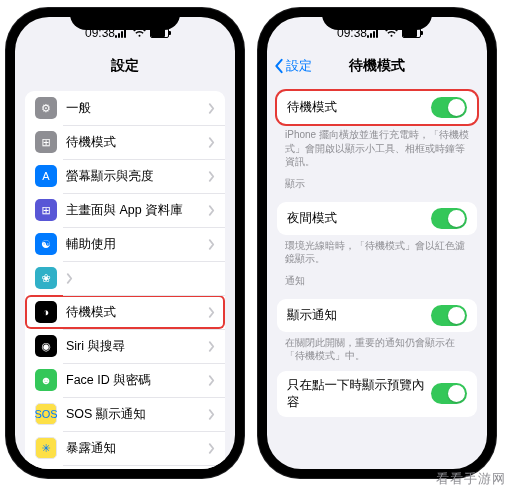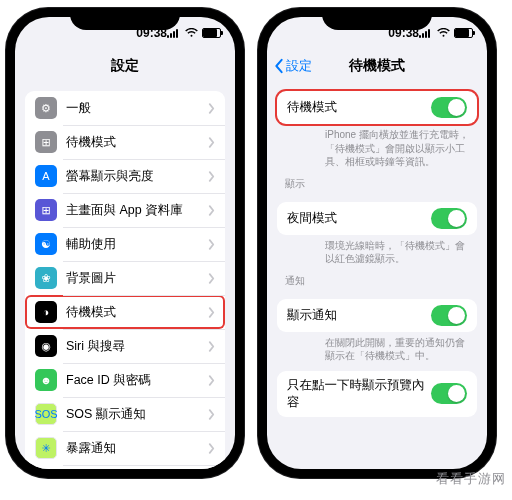--- a/index.html
+++ b/index.html
@@ -4,21 +4,21 @@
 <style>
   * { margin:0; padding:0; box-sizing:border-box; -webkit-font-smoothing:antialiased; }
   body { font-family:-apple-system,"PingFang TC","Helvetica Neue",Arial,sans-serif; background:#fff; width:512px; height:500px; position:relative; }
   .stage { display:flex; gap:14px; padding:8px 6px; }
   .watermark { position:absolute; right:6px; bottom:12px; font-size:13px; color:#8e8e93; letter-spacing:1px; }
   
   .phone { width:238px; height:470px; background:#000; border-radius:42px; padding:9px; position:relative; box-shadow:0 0 0 1px #1c1c1e; }
   .screen { width:100%; height:100%; background:#f2f2f7; border-radius:34px; overflow:hidden; position:relative; display:flex; flex-direction:column; }
   .notch { position:absolute; top:0; left:50%; transform:translateX(-50%); width:110px; height:22px; background:#000; border-radius:0 0 16px 16px; z-index:10; }
   
-  .statusbar { height:32px; display:flex; align-items:center; justify-content:flex-end; padding:0 14px 0 18px; font-size:12px; font-weight:700; color:#000; }
+  .statusbar { height:32px; display:flex; align-items:center; justify-content:center; padding:0 14px 0 18px; font-size:12px; font-weight:400; color:#000; }
   .status-icons { display:flex; align-items:center; gap:4px; }
   .sig { width:14px; height:10px; position:relative; }
   .sig span { position:absolute; bottom:0; width:2px; background:#000; border-radius:1px; }
   .sig span:nth-child(1){height:3px;left:0}
   .sig span:nth-child(2){height:5px;left:3px}
   .sig span:nth-child(3){height:7px;left:6px}
   .sig span:nth-child(4){height:9px;left:9px}
   .wifi-ico { width:13px; height:10px; }
   .batt { width:19px; height:10px; border:1px solid #000; border-radius:2px; position:relative; }
   .batt:after{content:'';position:absolute;right:-3px;top:2px;width:2px;height:4px;background:#000;border-radius:0 1px 1px 0}
@@ -40,24 +40,24 @@
   .chev { width:7px; height:11px; }
   .chev path{stroke:#c7c7cc;stroke-width:2;fill:none;stroke-linecap:round;stroke-linejoin:round}
   
   .toggle { width:36px; height:21px; border-radius:11px; background:#e5e5ea; position:relative; transition:.2s; }
   .toggle.on{background:#34c759}
   .toggle i{position:absolute;top:2px;width:17px;height:17px;background:#fff;border-radius:50%;box-shadow:0 1px 2px rgba(0,0,0,.2)}
   .toggle.on i{right:2px}
   .toggle:not(.on) i{left:2px}
   
   .section-label { font-size:10px; color:#8e8e93; padding:8px 18px 3px; }
-  .section-footer { font-size:10px; color:#8e8e93; padding:4px 18px 0; line-height:1.35;margin-left:40px; }
+  .section-footer { font-size:10px; color:#8e8e93; padding:4px 18px 0; line-height:1.35; }
   
   .ic-gray{background:#8e8e93}.ic-blue{background:#007aff}.ic-green{background:#34c759}
-  .ic-purple{background:#5856d6}.ic-teal{background:#30b0c7}.ic-black{background:#000}.ic-white{background:#bef264;border:1px solid #e5e5ea;color:#007aff}
+  .ic-purple{background:#5856d6}.ic-teal{background:#30b0c7}.ic-black{background:#000}.ic-white{background:#fde047;border:1px solid #e5e5ea;color:#007aff}
   .single-highlight{box-shadow:inset 0 0 0 2px #e53935;border-radius:6px}
 </style>
 </head>
 <body>
 
 <div class="stage">
 
   <div class="phone">
     <div class="notch"></div>
     <div class="screen">
@@ -113,21 +113,20 @@
             </div>
             <div class="row">
               <div class="app-icon ic-blue">☯</div>
               <span class="row-label">輔助使用</span>
               <svg class="chev" viewBox="0 0 8 12">
                 <path d="M2 1l4 5-4 5"></path>
               </svg>
             </div>
             <div class="row">
               <div class="app-icon ic-teal">❀</div>
-              <span class="row-label">背景圖片</span>
               <svg class="chev" viewBox="0 0 8 12">
                 <path d="M2 1l4 5-4 5"></path>
               </svg>
             </div>
             <div class="row single-highlight">
               <div class="app-icon ic-black">◑</div>
               <span class="row-label">待機模式</span>
               <svg class="chev" viewBox="0 0 8 12">
                 <path d="M2 1l4 5-4 5"></path>
               </svg>

